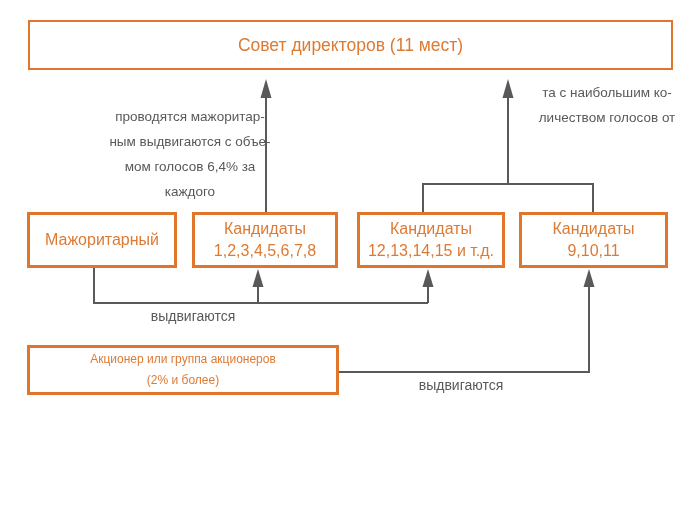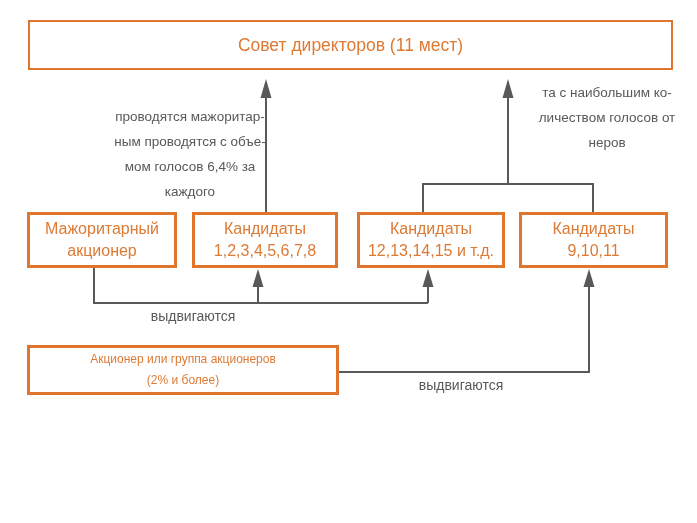--- a/index.html
+++ b/index.html
@@ -118,21 +118,20 @@
       <polygon points="589,269 583.5,287 594.5,287"></polygon>
     </g>
   </svg>
 
   <div class="node title-box">
     <span>Совет директоров (11 мест)</span>
   </div>
 
   <div class="node mid-box box-majority">
     <span>Мажоритарный</span>
-    <span>акционер</span>
   </div>
 
   <div class="node mid-box box-cand-1-8">
     <span>Кандидаты</span>
     <span>1,2,3,4,5,6,7,8</span>
   </div>
 
   <div class="node mid-box box-cand-12-15">
     <span>Кандидаты</span>
     <span>12,13,14,15 и т.д.</span>
@@ -143,28 +142,27 @@
     <span>9,10,11</span>
   </div>
 
   <div class="node shareholder-box">
     <span>Акционер или группа акционеров</span>
     <span>(2% и более)</span>
   </div>
 
   <div class="annotation annotation-left">
     <div>проводятся мажоритар-</div>
-    <div>ным проводятся с объе-</div>
+    <div>ным выдвигаются с объе-</div>
     <div>мом голосов 6,4% за</div>
     <div>каждого</div>
   </div>
 
   <div class="annotation annotation-right">
     <div>та с наибольшим ко-</div>
     <div>личеством голосов от</div>
-    <div>неров</div>
   </div>
 
   <div class="edge-label edge-label-left">выдвигаются</div>
 
   <div class="edge-label edge-label-right">выдвигаются</div>
 
 </div>
 
 </body></html>

